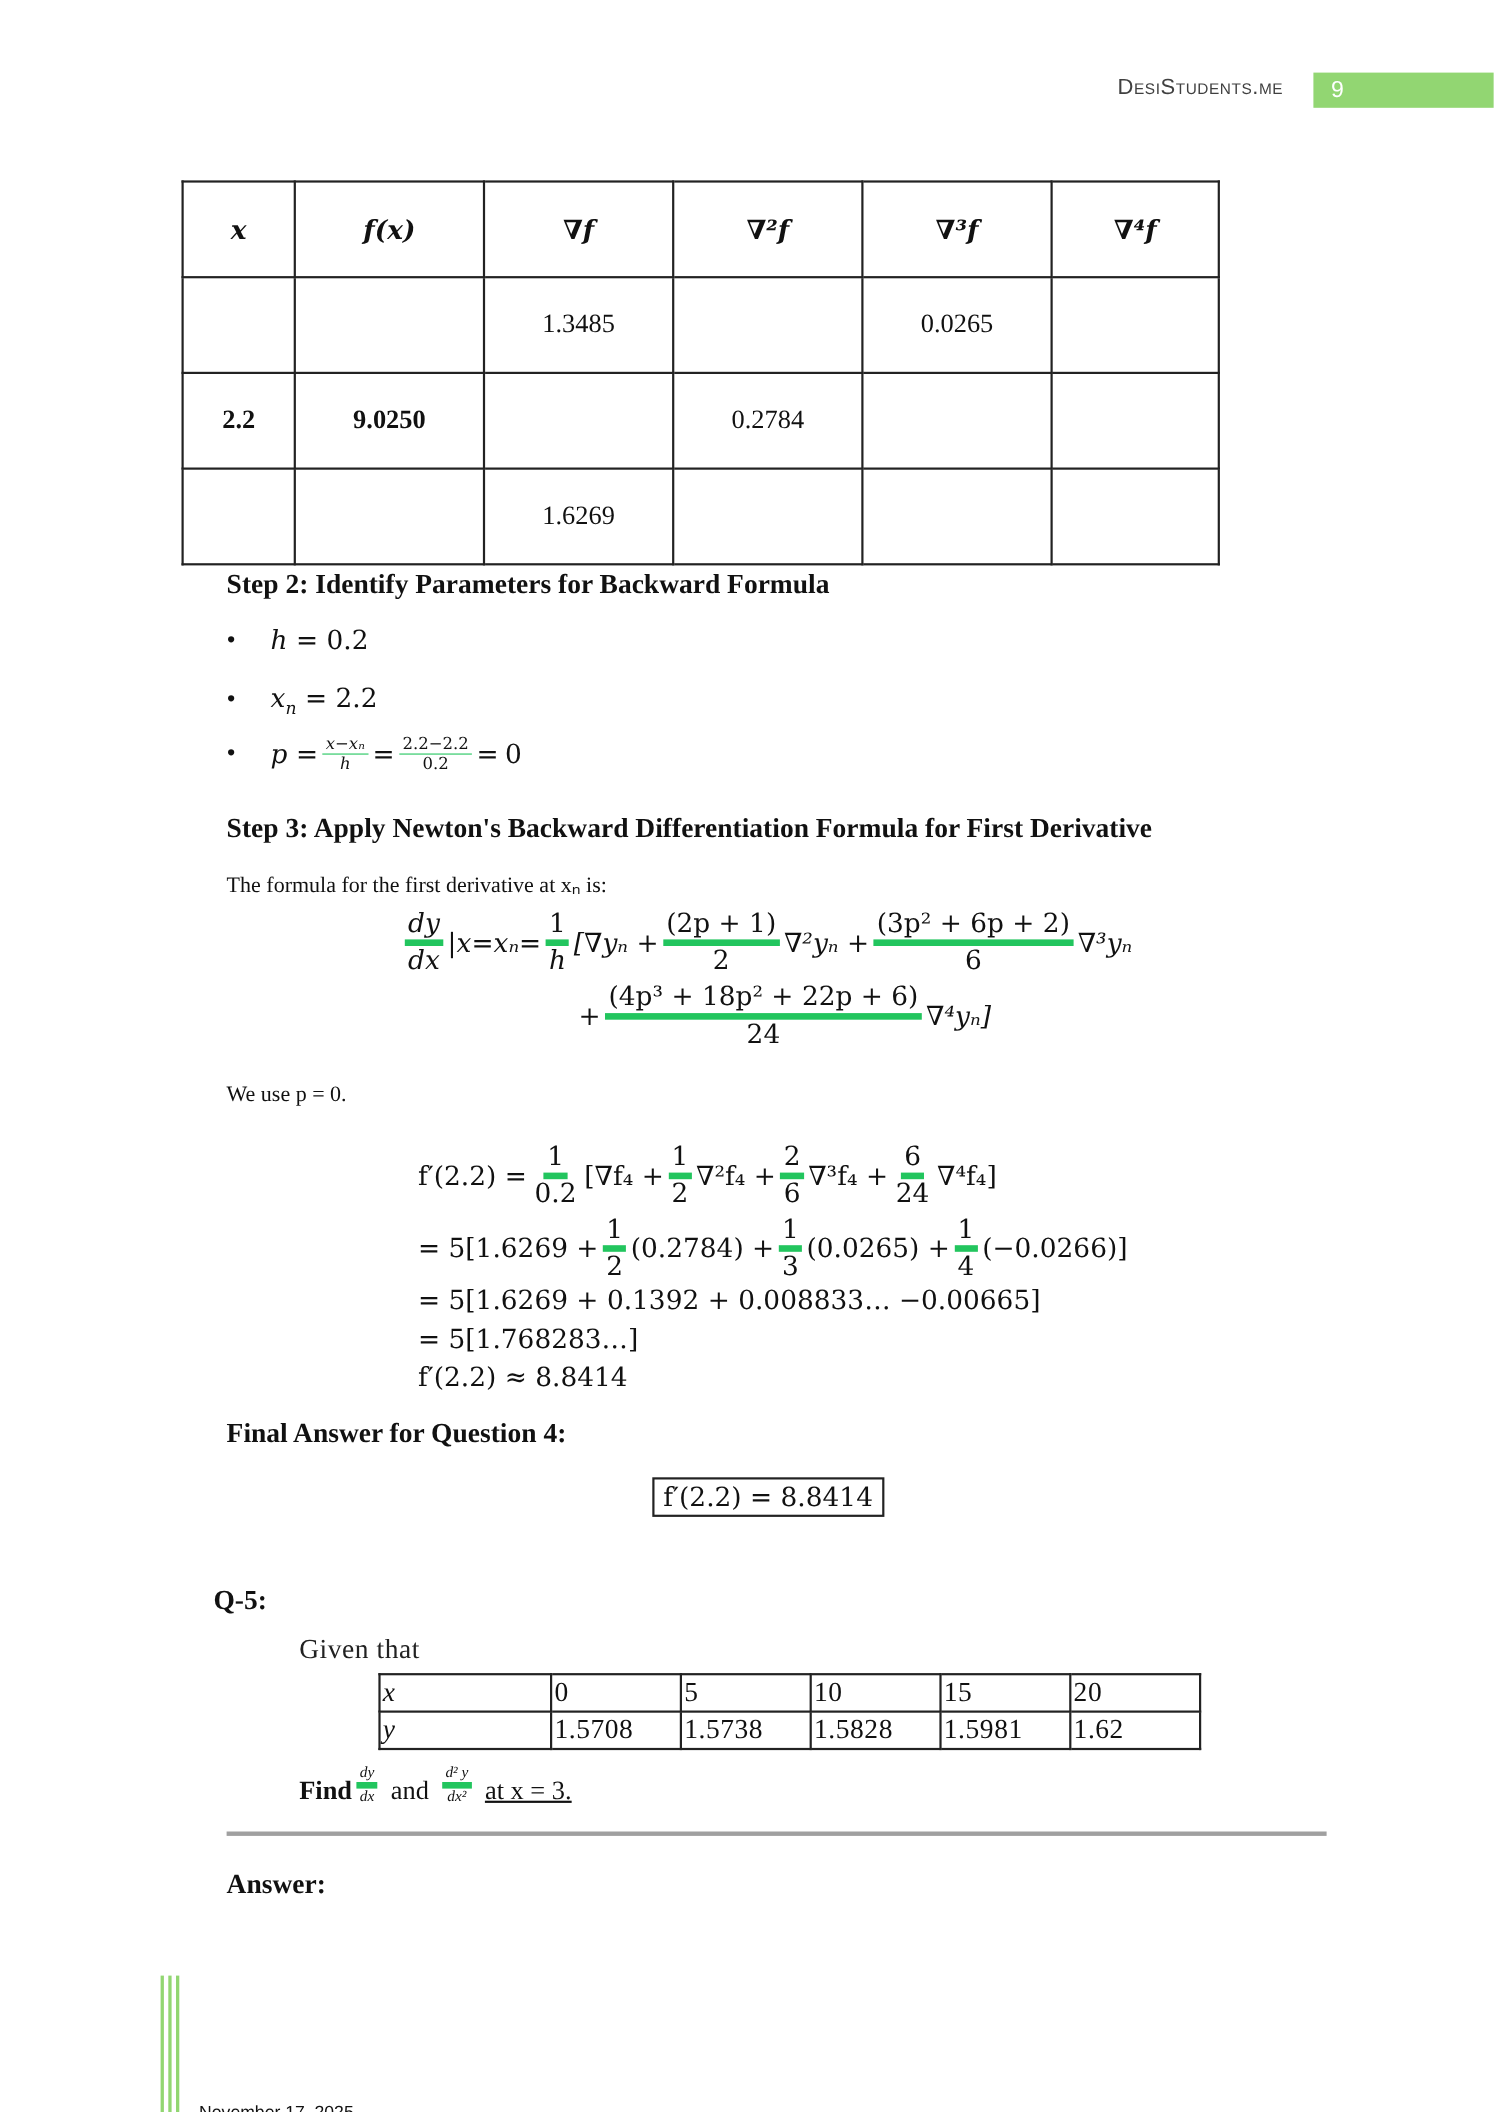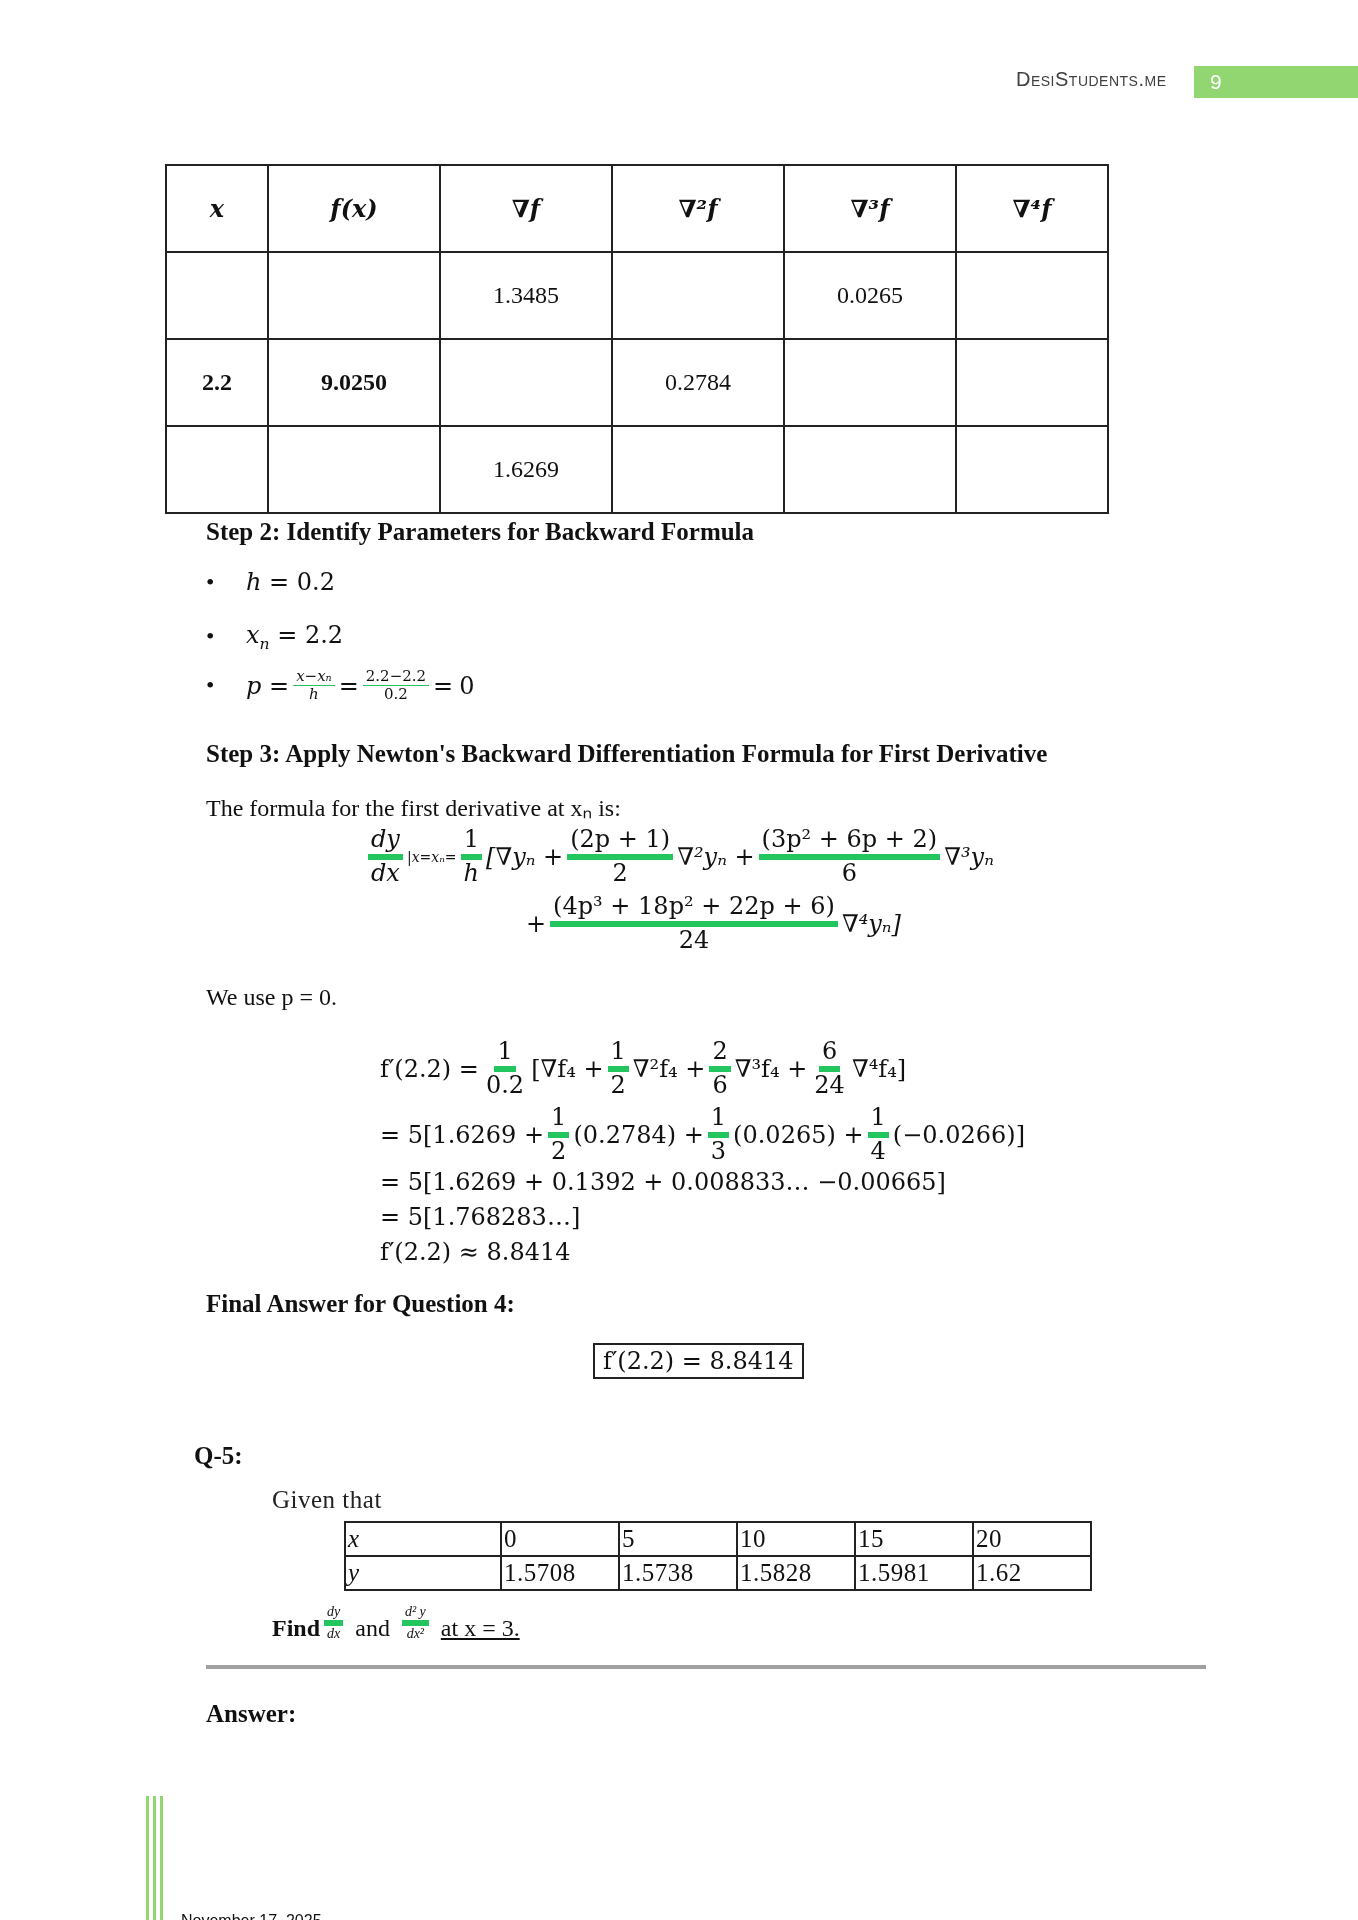--- a/index.html
+++ b/index.html
@@ -26,21 +26,21 @@
   .bullet-row { position: absolute; left: 206px; font-size: 24px; display: flex; align-items: center; }
   .bullet-dot { width: 40px; font-size: 24px; }
   .math { font-family: "DejaVu Serif", serif; font-size: 24px; }
   .frac { display: inline-flex; flex-direction: column; align-items: center; vertical-align: middle; margin: 0 4px; }
   .frac .num { border-bottom: 6px solid #22c55e; padding: 0 3px; line-height: 1.15; }
   .frac .den { line-height: 1.15; padding: 0 3px; }
   .frac.small { font-size: 15px; }
   .frac.small .num { border-bottom-width: 1.5px; }
   sub, sup { font-size: 0.65em; }
 
-  .para { position: absolute; left: 206px; font-size: 24px; }
+  .para { position: absolute; left: 206px; font-size: 20px; }
   .formula-line { position: absolute; font-family: "DejaVu Serif", serif; font-size: 24px; display: flex; align-items: center; white-space: nowrap; }
 
   .boxed { position: absolute; left: 593px; top: 1343px; border: 2px solid #222; padding: 2px 8px;
            font-family: "DejaVu Serif", serif; font-size: 24px; }
 
   .q5 { position: absolute; left: 194px; top: 1442px; font-weight: bold; font-size: 25px; }
   .given { position: absolute; left: 272px; top: 1486px; font-size: 25px; color: #222; letter-spacing: 0.5px; }
   table.given-tbl { position: absolute; top: 1521px; left: 344px; border-collapse: collapse; }
   table.given-tbl td { border: 2px solid #222; height: 32px; font-size: 25px; padding: 0 2px; text-align: left; letter-spacing: 0.5px; }
   .gcol0 { width: 150px; } .gcol { width: 112px; }
@@ -124,21 +124,21 @@
 </div>
 
 <div class="h-step" style="top:740px;">Step 3: Apply Newton's Backward Differentiation Formula for First Derivative</div>
 <div class="para" style="top:790px;">The formula for the first derivative at xₙ is:</div>
 
 <div class="formula-line" style="left:364px; top:826px;">
   <span class="frac m">
       <span class="num">dy</span>
       <span class="den">dx</span>
     </span>
-  <span class="m" style="font-size:14px;">|x=xₙ=</span>
+  <span class="m" style="font-size:24px;">|x=xₙ=</span>
   <span class="frac">
       <span class="num">1</span>
       <span class="den m">h</span>
     </span>
   <span class="m">[∇yₙ +</span>
   <span class="frac">
       <span class="num">(2p + 1)</span>
       <span class="den">2</span>
     </span>
   <span class="m">∇²yₙ +</span>

